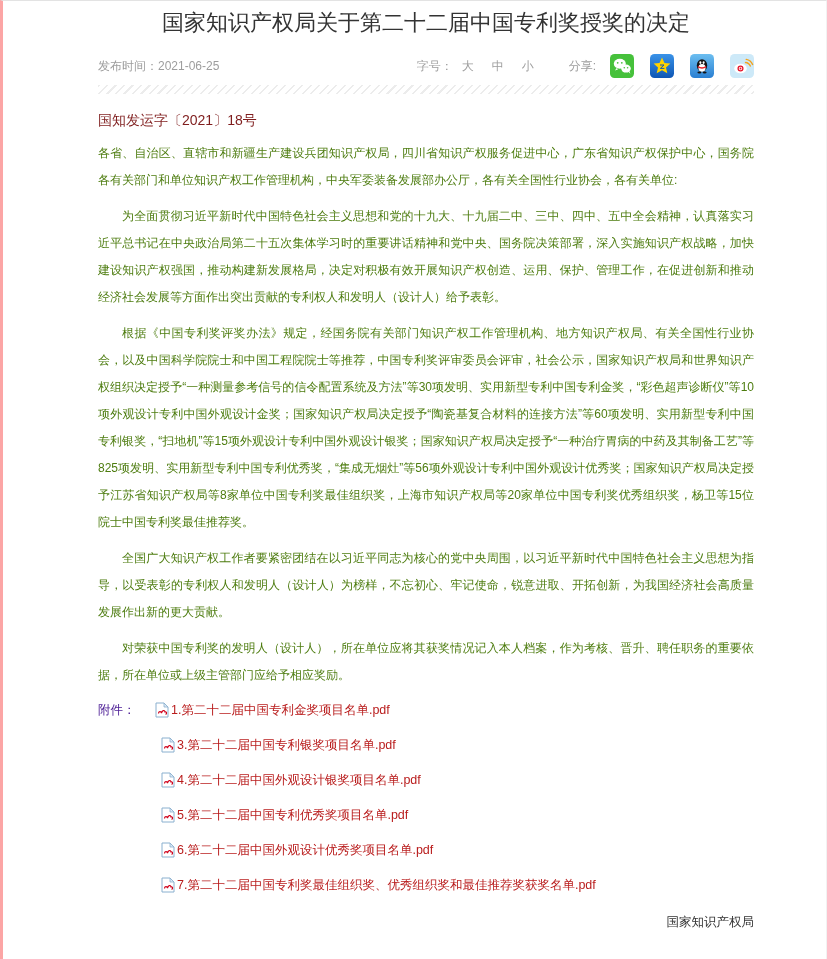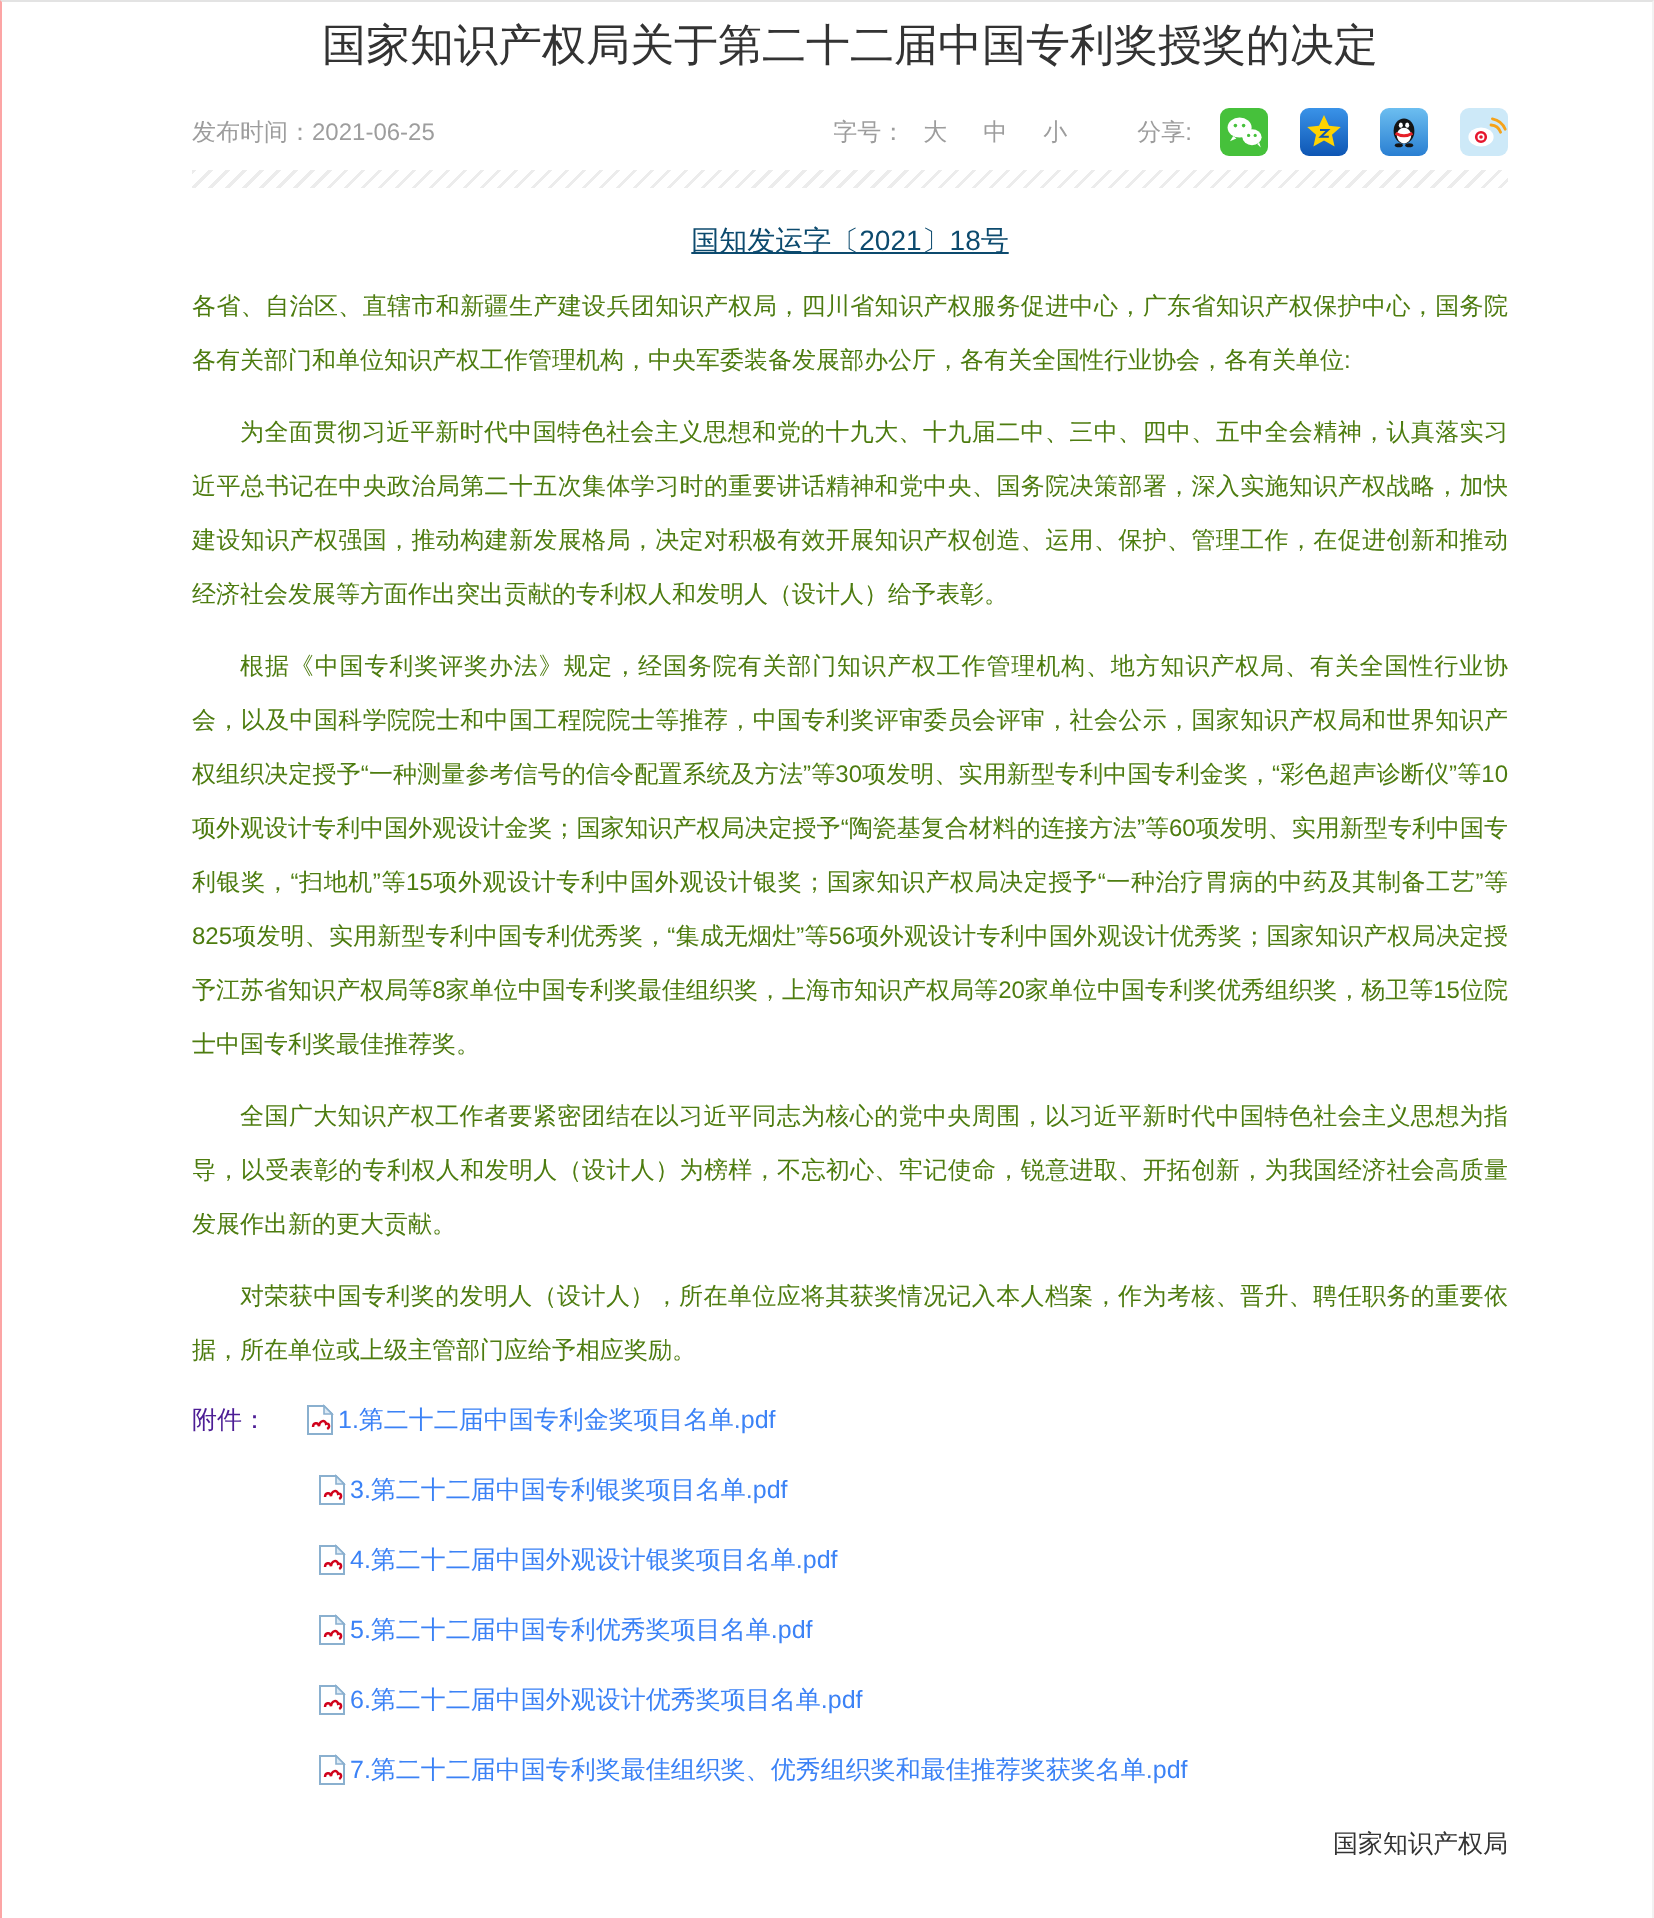--- a/index.html
+++ b/index.html
@@ -1,21 +1,21 @@
 <!DOCTYPE html>
 <html><head>
 <meta charset="utf-8">
 <style>
   * { box-sizing: border-box; }
   html,body { margin:0; padding:0; background:#ffffff; }
   .page {
     width:827px; height:959px; margin:0 auto; position:relative;
     background:#ffffff;
     border-top:1px solid #e3e3e3;
-    border-left:1px solid #fca5a5;
+    border-left:3px solid #fca5a5;
     border-right:1px solid #f2f2f2;
     font-family:"Liberation Sans","DejaVu Sans",sans-serif;
     color:#333333; overflow:hidden;
   }
   .content { padding:0 72px 0 95px; }
 
   .doc-title {
     margin:6px 0 0; text-align:center;
     font-size:22px; line-height:32px; font-weight:normal; color:#333;
   }
@@ -32,38 +32,38 @@
   .share-icon { width:24px; height:24px; margin-right:16px; cursor:pointer; display:inline-block; }
   .share-icon:last-child { margin-right:0; }
   .share-icon svg { width:24px; height:24px; display:block; }
 
   .divider {
     margin-top:6px; height:9px;
     background:repeating-linear-gradient(135deg,#ececec 0 1.5px,#ffffff 1.5px 6px);
   }
 
   .doc-number {
-    margin-top:18px; text-align:center;
-    font-size:14px; line-height:16px; color:#0c4a6e;text-decoration:underline;
+    margin-top:18px; text-align:left;
+    font-size:14px; line-height:16px; color:#7f1d1d;
   }
 
   .doc-body { margin-top:12px; }
   .doc-body p {
     margin:0 0 9px; font-size:12px; line-height:27px;
     text-align:justify; color:#4d7c0f;
   }
   .doc-body p.indent { text-indent:2em; }
 
   .attachments { margin-top:12px; font-size:12.5px; }
   .att-row { display:flex; align-items:center; height:18px; margin-bottom:17px; }
   .att-row.cont { padding-left:63px; }
   .att-label { color:#4c1d95; width:57px; flex:0 0 57px; }
   .pdf-icon { width:14px; height:16px; margin-right:2px; flex:0 0 14px; }
   .pdf-icon svg { width:14px; height:16px; display:block; }
-  .att-link { color:#3b82f6; text-decoration:none; cursor:pointer; white-space:nowrap; }
+  .att-link { color:#b91c1c; text-decoration:none; cursor:pointer; white-space:nowrap; }
 
   .signature { margin-top:20px; text-align:right; font-size:12.5px; color:#333; }
   .signature .issuer { line-height:16px; }
 </style>
 </head>
 <body>
 
 <div class="page">
   <div class="content">
 

